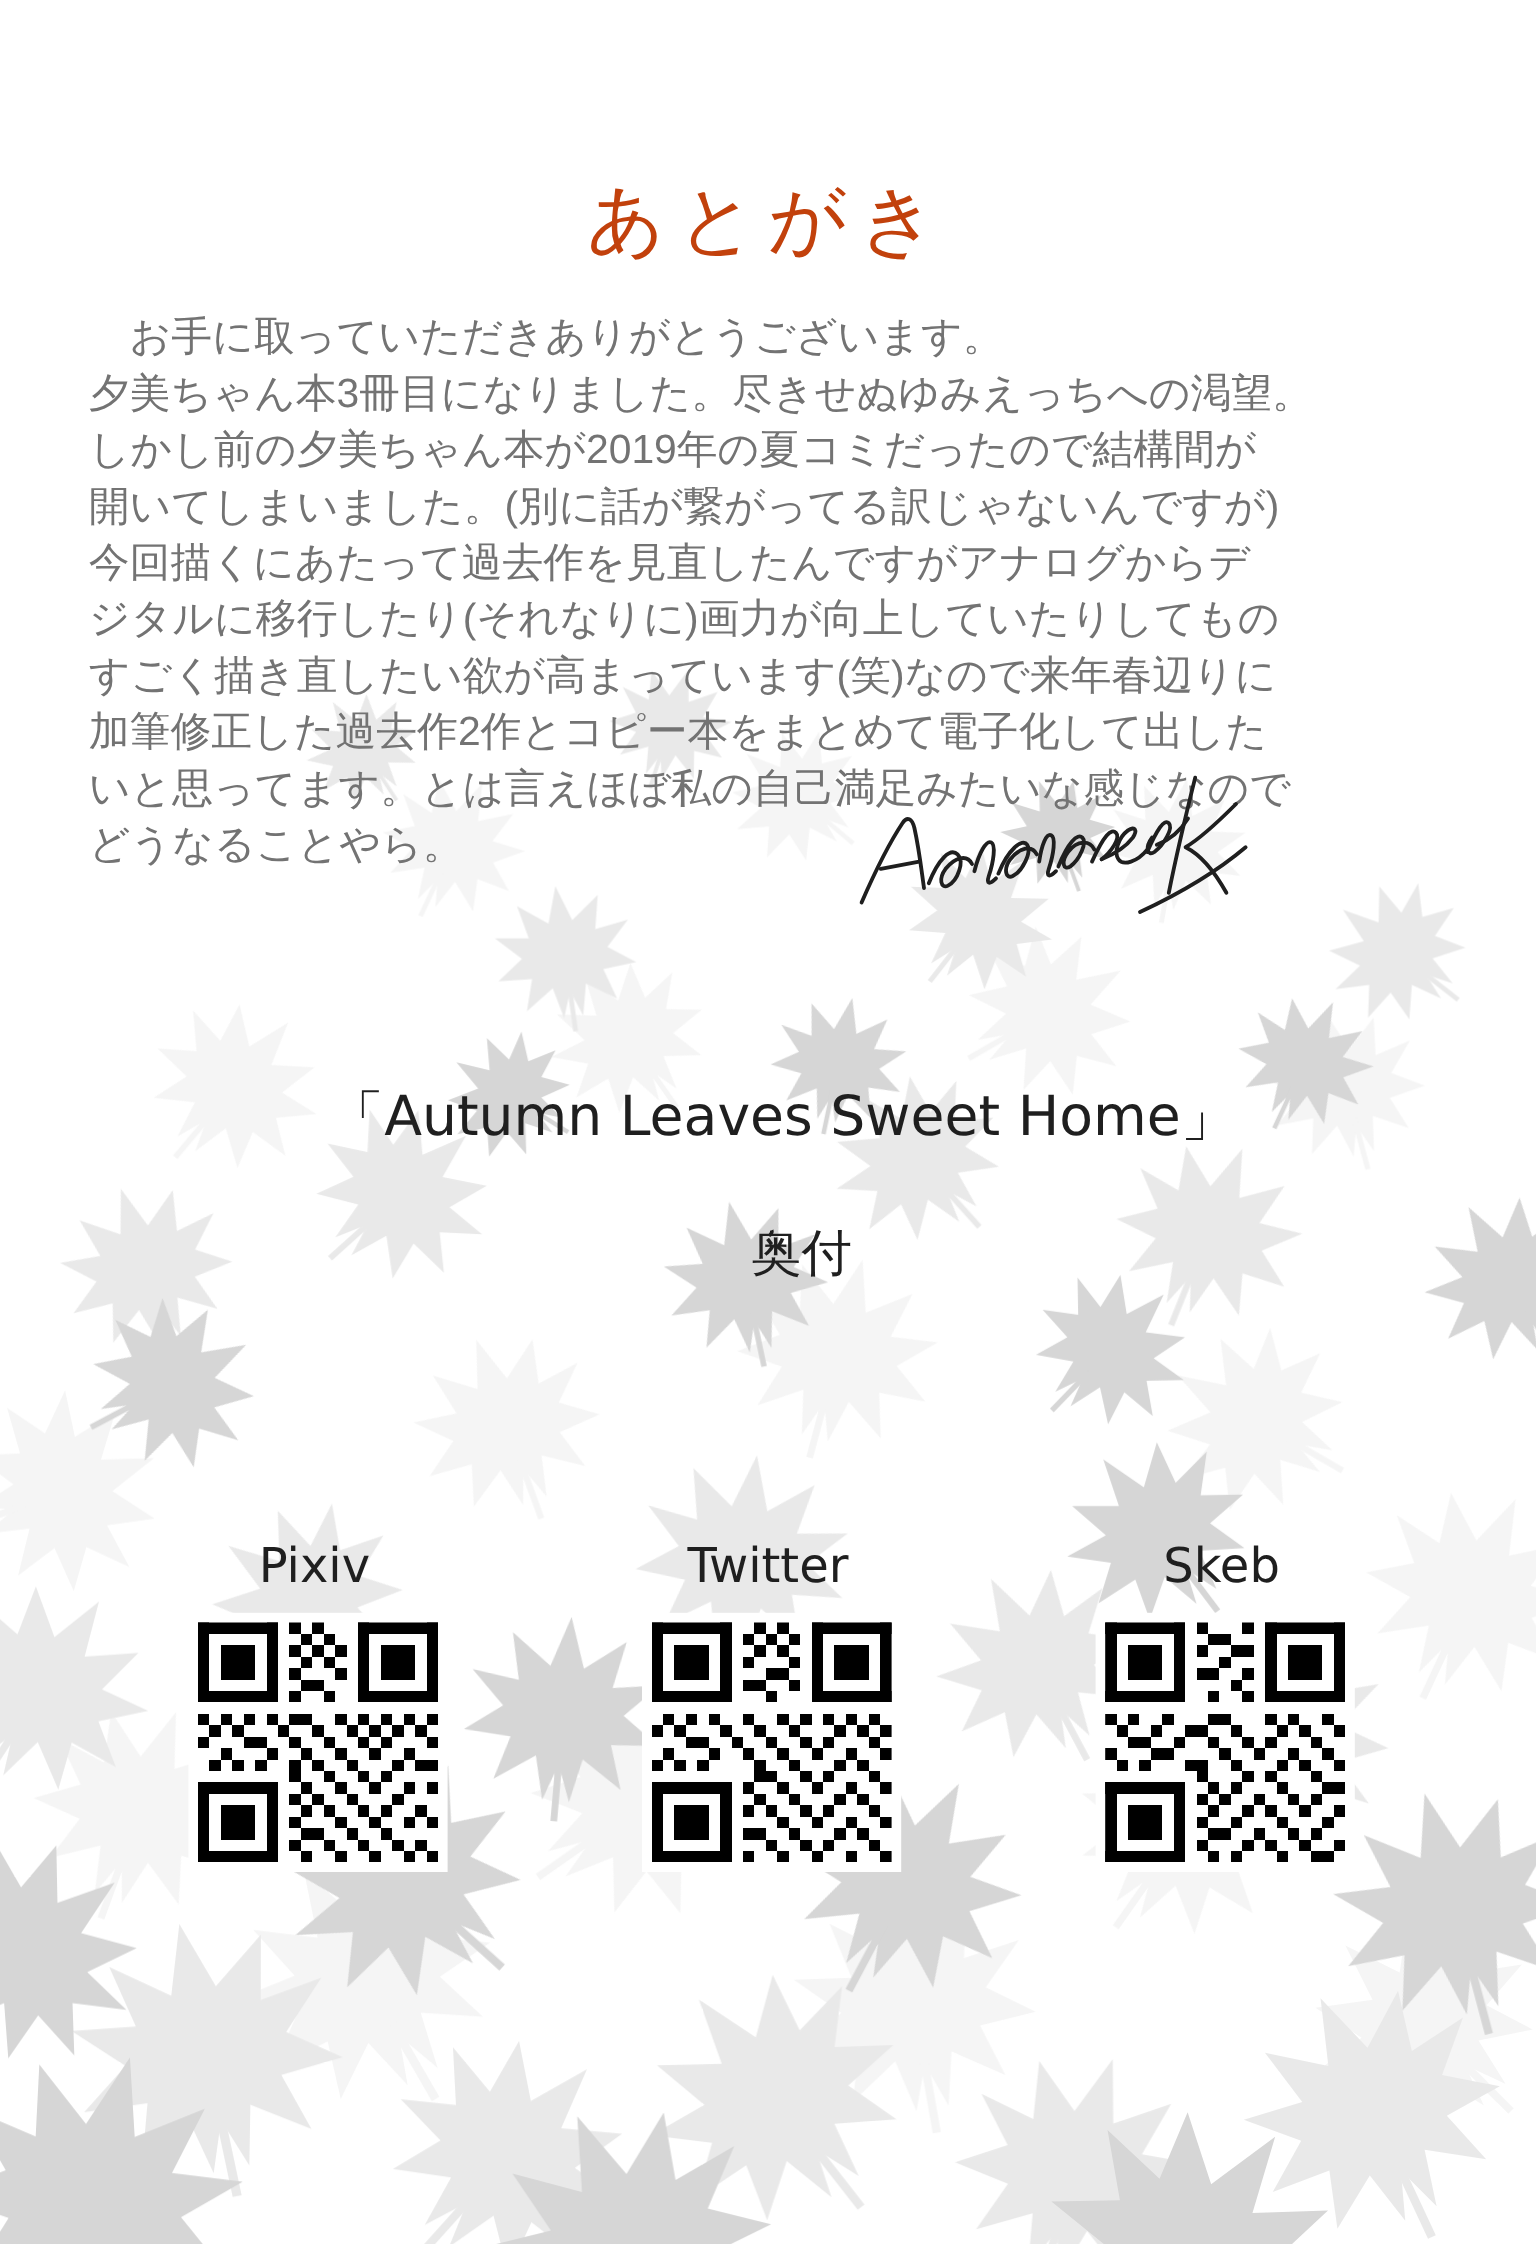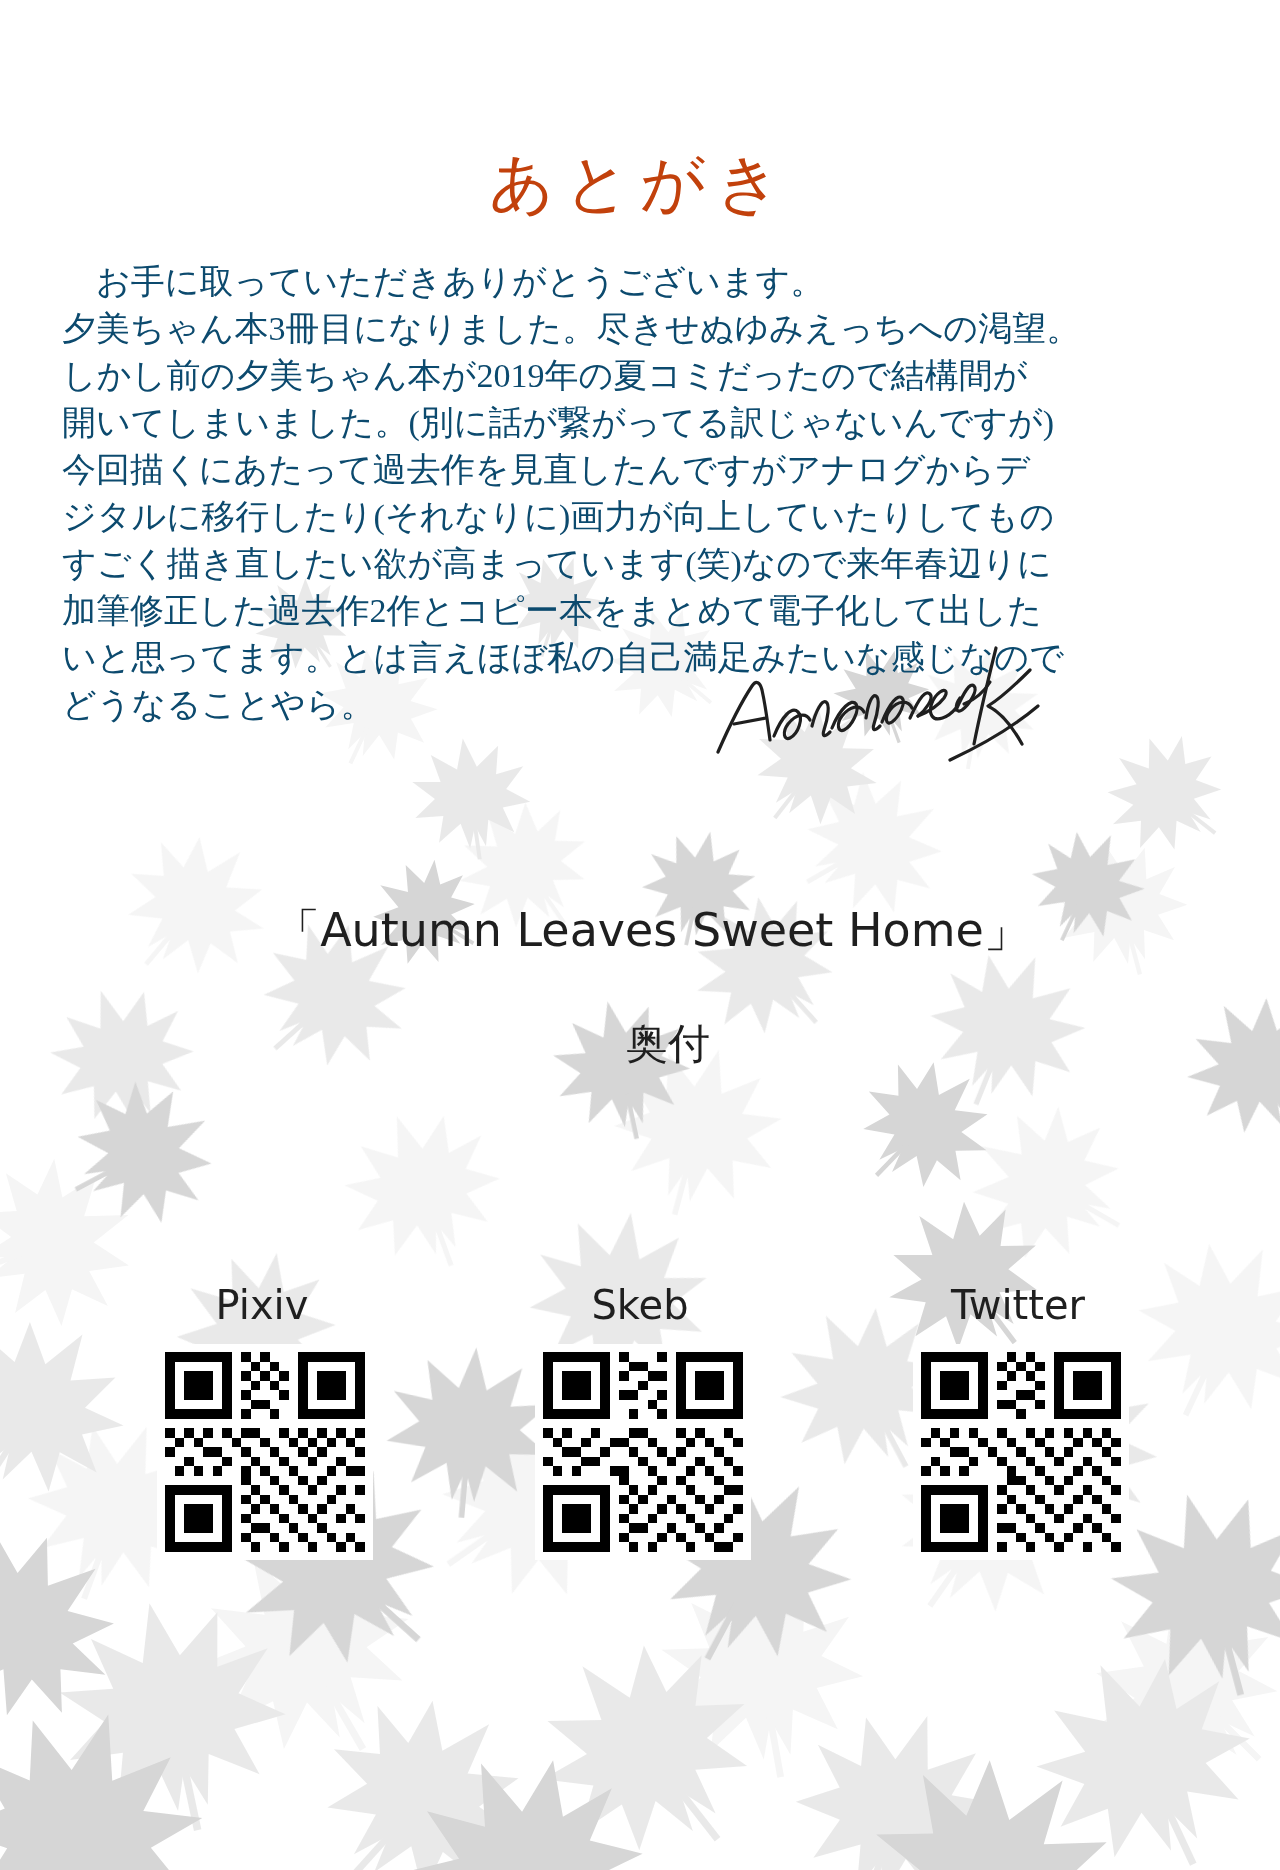--- a/index.html
+++ b/index.html
@@ -44,26 +44,26 @@
     font-size: 64px;
     letter-spacing: 10px;
     color: #c2410c;
     font-family: "DejaVu Sans", sans-serif;
     font-weight: 400;
   }
 
   .afterword-body {
     position: absolute;
     top: 258px;
-    left: 62px;
+    left: 74px;
     width: 1160px;
     font-size: 34px;
     line-height: 47px;
-    color: #0c4a6e;
-    font-family: Liberation Serif, serif;
+    color: #737373;
+    font-family: Liberation Sans, sans-serif;
     white-space: pre-wrap;
     letter-spacing: 0px;
   }
 
   .signature {
     position: absolute;
     left: 712px;
     top: 640px;
     width: 330px;
     height: 150px;
@@ -367,20 +367,136 @@
               <rect x="12" y="20" width="1" height="1"></rect>
               <rect x="15" y="20" width="1" height="1"></rect>
             <rect x="18" y="20" width="1" height="1"></rect>
               <rect x="20" y="20" width="1" height="1"></rect>
           </g>
         </svg>
       </div>
     </div>
 
     <div class="link-col">
+      <div class="link-label">Twitter</div>
+      <div class="qr">
+        <svg width="200" height="200" viewBox="0 0 21 21" shape-rendering="crispEdges">
+          <rect width="21" height="21" fill="#fff"></rect>
+          <g fill="#000">
+            <rect x="0" y="0" width="7" height="1"></rect>
+              <rect x="0" y="6" width="7" height="1"></rect>
+            <rect x="0" y="0" width="1" height="7"></rect>
+              <rect x="6" y="0" width="1" height="7"></rect>
+            <rect x="2" y="2" width="3" height="3"></rect>
+            <rect x="14" y="0" width="7" height="1"></rect>
+              <rect x="14" y="6" width="7" height="1"></rect>
+            <rect x="14" y="0" width="1" height="7"></rect>
+              <rect x="20" y="0" width="1" height="7"></rect>
+            <rect x="16" y="2" width="3" height="3"></rect>
+            <rect x="0" y="14" width="7" height="1"></rect>
+              <rect x="0" y="20" width="7" height="1"></rect>
+            <rect x="0" y="14" width="1" height="7"></rect>
+              <rect x="6" y="14" width="1" height="7"></rect>
+            <rect x="2" y="16" width="3" height="3"></rect>
+            <rect x="9" y="0" width="1" height="1"></rect>
+              <rect x="11" y="0" width="1" height="1"></rect>
+            <rect x="8" y="1" width="1" height="1"></rect>
+              <rect x="10" y="1" width="1" height="1"></rect>
+              <rect x="12" y="1" width="1" height="1"></rect>
+            <rect x="9" y="2" width="1" height="1"></rect>
+              <rect x="11" y="2" width="1" height="1"></rect>
+            <rect x="8" y="3" width="1" height="1"></rect>
+              <rect x="12" y="3" width="1" height="1"></rect>
+            <rect x="10" y="4" width="1" height="1"></rect>
+              <rect x="11" y="4" width="1" height="1"></rect>
+            <rect x="8" y="5" width="1" height="1"></rect>
+              <rect x="9" y="5" width="1" height="1"></rect>
+              <rect x="12" y="5" width="1" height="1"></rect>
+            <rect x="10" y="6" width="1" height="1"></rect>
+            <rect x="1" y="8" width="1" height="1"></rect>
+              <rect x="3" y="8" width="1" height="1"></rect>
+              <rect x="5" y="8" width="1" height="1"></rect>
+            <rect x="8" y="8" width="1" height="1"></rect>
+              <rect x="11" y="8" width="1" height="1"></rect>
+              <rect x="13" y="8" width="1" height="1"></rect>
+            <rect x="15" y="8" width="1" height="1"></rect>
+              <rect x="17" y="8" width="1" height="1"></rect>
+              <rect x="19" y="8" width="1" height="1"></rect>
+            <rect x="0" y="9" width="1" height="1"></rect>
+              <rect x="2" y="9" width="1" height="1"></rect>
+              <rect x="6" y="9" width="1" height="1"></rect>
+            <rect x="9" y="9" width="1" height="1"></rect>
+              <rect x="12" y="9" width="1" height="1"></rect>
+              <rect x="16" y="9" width="1" height="1"></rect>
+            <rect x="18" y="9" width="1" height="1"></rect>
+              <rect x="20" y="9" width="1" height="1"></rect>
+            <rect x="3" y="10" width="1" height="1"></rect>
+              <rect x="4" y="10" width="1" height="1"></rect>
+              <rect x="7" y="10" width="1" height="1"></rect>
+            <rect x="10" y="10" width="1" height="1"></rect>
+              <rect x="13" y="10" width="1" height="1"></rect>
+              <rect x="15" y="10" width="1" height="1"></rect>
+            <rect x="19" y="10" width="1" height="1"></rect>
+            <rect x="1" y="11" width="1" height="1"></rect>
+              <rect x="5" y="11" width="1" height="1"></rect>
+              <rect x="8" y="11" width="1" height="1"></rect>
+            <rect x="11" y="11" width="1" height="1"></rect>
+              <rect x="14" y="11" width="1" height="1"></rect>
+              <rect x="17" y="11" width="1" height="1"></rect>
+            <rect x="20" y="11" width="1" height="1"></rect>
+            <rect x="0" y="12" width="1" height="1"></rect>
+              <rect x="2" y="12" width="1" height="1"></rect>
+              <rect x="4" y="12" width="1" height="1"></rect>
+            <rect x="9" y="12" width="1" height="1"></rect>
+              <rect x="12" y="12" width="1" height="1"></rect>
+              <rect x="16" y="12" width="1" height="1"></rect>
+            <rect x="18" y="12" width="1" height="1"></rect>
+            <rect x="9" y="13" width="1" height="1"></rect>
+              <rect x="10" y="13" width="1" height="1"></rect>
+              <rect x="13" y="13" width="1" height="1"></rect>
+            <rect x="15" y="13" width="1" height="1"></rect>
+              <rect x="19" y="13" width="1" height="1"></rect>
+            <rect x="8" y="14" width="1" height="1"></rect>
+              <rect x="11" y="14" width="1" height="1"></rect>
+              <rect x="14" y="14" width="1" height="1"></rect>
+            <rect x="17" y="14" width="1" height="1"></rect>
+              <rect x="20" y="14" width="1" height="1"></rect>
+            <rect x="9" y="15" width="1" height="1"></rect>
+              <rect x="12" y="15" width="1" height="1"></rect>
+              <rect x="16" y="15" width="1" height="1"></rect>
+            <rect x="18" y="15" width="1" height="1"></rect>
+            <rect x="8" y="16" width="1" height="1"></rect>
+              <rect x="10" y="16" width="1" height="1"></rect>
+              <rect x="13" y="16" width="1" height="1"></rect>
+            <rect x="15" y="16" width="1" height="1"></rect>
+              <rect x="19" y="16" width="1" height="1"></rect>
+            <rect x="11" y="17" width="1" height="1"></rect>
+              <rect x="14" y="17" width="1" height="1"></rect>
+              <rect x="17" y="17" width="1" height="1"></rect>
+            <rect x="20" y="17" width="1" height="1"></rect>
+            <rect x="8" y="18" width="1" height="1"></rect>
+              <rect x="9" y="18" width="1" height="1"></rect>
+              <rect x="12" y="18" width="1" height="1"></rect>
+            <rect x="16" y="18" width="1" height="1"></rect>
+              <rect x="18" y="18" width="1" height="1"></rect>
+            <rect x="10" y="19" width="1" height="1"></rect>
+              <rect x="13" y="19" width="1" height="1"></rect>
+              <rect x="15" y="19" width="1" height="1"></rect>
+            <rect x="19" y="19" width="1" height="1"></rect>
+            <rect x="8" y="20" width="1" height="1"></rect>
+              <rect x="11" y="20" width="1" height="1"></rect>
+              <rect x="14" y="20" width="1" height="1"></rect>
+            <rect x="17" y="20" width="1" height="1"></rect>
+              <rect x="20" y="20" width="1" height="1"></rect>
+          </g>
+        </svg>
+      </div>
+    </div>
+
+    <div class="link-col">
       <div class="link-label">Skeb</div>
       <div class="qr">
         <svg width="200" height="200" viewBox="0 0 21 21" shape-rendering="crispEdges">
           <rect width="21" height="21" fill="#fff"></rect>
           <g fill="#000">
             <rect x="0" y="0" width="7" height="1"></rect>
               <rect x="0" y="6" width="7" height="1"></rect>
             <rect x="0" y="0" width="1" height="7"></rect>
               <rect x="6" y="0" width="1" height="7"></rect>
             <rect x="2" y="2" width="3" height="3"></rect>
@@ -482,130 +598,14 @@
             <rect x="9" y="20" width="1" height="1"></rect>
               <rect x="11" y="20" width="1" height="1"></rect>
               <rect x="15" y="20" width="1" height="1"></rect>
             <rect x="18" y="20" width="1" height="1"></rect>
               <rect x="19" y="20" width="1" height="1"></rect>
           </g>
         </svg>
       </div>
     </div>
 
-    <div class="link-col">
-      <div class="link-label">Twitter</div>
-      <div class="qr">
-        <svg width="200" height="200" viewBox="0 0 21 21" shape-rendering="crispEdges">
-          <rect width="21" height="21" fill="#fff"></rect>
-          <g fill="#000">
-            <rect x="0" y="0" width="7" height="1"></rect>
-              <rect x="0" y="6" width="7" height="1"></rect>
-            <rect x="0" y="0" width="1" height="7"></rect>
-              <rect x="6" y="0" width="1" height="7"></rect>
-            <rect x="2" y="2" width="3" height="3"></rect>
-            <rect x="14" y="0" width="7" height="1"></rect>
-              <rect x="14" y="6" width="7" height="1"></rect>
-            <rect x="14" y="0" width="1" height="7"></rect>
-              <rect x="20" y="0" width="1" height="7"></rect>
-            <rect x="16" y="2" width="3" height="3"></rect>
-            <rect x="0" y="14" width="7" height="1"></rect>
-              <rect x="0" y="20" width="7" height="1"></rect>
-            <rect x="0" y="14" width="1" height="7"></rect>
-              <rect x="6" y="14" width="1" height="7"></rect>
-            <rect x="2" y="16" width="3" height="3"></rect>
-            <rect x="9" y="0" width="1" height="1"></rect>
-              <rect x="11" y="0" width="1" height="1"></rect>
-            <rect x="8" y="1" width="1" height="1"></rect>
-              <rect x="10" y="1" width="1" height="1"></rect>
-              <rect x="12" y="1" width="1" height="1"></rect>
-            <rect x="9" y="2" width="1" height="1"></rect>
-              <rect x="11" y="2" width="1" height="1"></rect>
-            <rect x="8" y="3" width="1" height="1"></rect>
-              <rect x="12" y="3" width="1" height="1"></rect>
-            <rect x="10" y="4" width="1" height="1"></rect>
-              <rect x="11" y="4" width="1" height="1"></rect>
-            <rect x="8" y="5" width="1" height="1"></rect>
-              <rect x="9" y="5" width="1" height="1"></rect>
-              <rect x="12" y="5" width="1" height="1"></rect>
-            <rect x="10" y="6" width="1" height="1"></rect>
-            <rect x="1" y="8" width="1" height="1"></rect>
-              <rect x="3" y="8" width="1" height="1"></rect>
-              <rect x="5" y="8" width="1" height="1"></rect>
-            <rect x="8" y="8" width="1" height="1"></rect>
-              <rect x="11" y="8" width="1" height="1"></rect>
-              <rect x="13" y="8" width="1" height="1"></rect>
-            <rect x="15" y="8" width="1" height="1"></rect>
-              <rect x="17" y="8" width="1" height="1"></rect>
-              <rect x="19" y="8" width="1" height="1"></rect>
-            <rect x="0" y="9" width="1" height="1"></rect>
-              <rect x="2" y="9" width="1" height="1"></rect>
-              <rect x="6" y="9" width="1" height="1"></rect>
-            <rect x="9" y="9" width="1" height="1"></rect>
-              <rect x="12" y="9" width="1" height="1"></rect>
-              <rect x="16" y="9" width="1" height="1"></rect>
-            <rect x="18" y="9" width="1" height="1"></rect>
-              <rect x="20" y="9" width="1" height="1"></rect>
-            <rect x="3" y="10" width="1" height="1"></rect>
-              <rect x="4" y="10" width="1" height="1"></rect>
-              <rect x="7" y="10" width="1" height="1"></rect>
-            <rect x="10" y="10" width="1" height="1"></rect>
-              <rect x="13" y="10" width="1" height="1"></rect>
-              <rect x="15" y="10" width="1" height="1"></rect>
-            <rect x="19" y="10" width="1" height="1"></rect>
-            <rect x="1" y="11" width="1" height="1"></rect>
-              <rect x="5" y="11" width="1" height="1"></rect>
-              <rect x="8" y="11" width="1" height="1"></rect>
-            <rect x="11" y="11" width="1" height="1"></rect>
-              <rect x="14" y="11" width="1" height="1"></rect>
-              <rect x="17" y="11" width="1" height="1"></rect>
-            <rect x="20" y="11" width="1" height="1"></rect>
-            <rect x="0" y="12" width="1" height="1"></rect>
-              <rect x="2" y="12" width="1" height="1"></rect>
-              <rect x="4" y="12" width="1" height="1"></rect>
-            <rect x="9" y="12" width="1" height="1"></rect>
-              <rect x="12" y="12" width="1" height="1"></rect>
-              <rect x="16" y="12" width="1" height="1"></rect>
-            <rect x="18" y="12" width="1" height="1"></rect>
-            <rect x="9" y="13" width="1" height="1"></rect>
-              <rect x="10" y="13" width="1" height="1"></rect>
-              <rect x="13" y="13" width="1" height="1"></rect>
-            <rect x="15" y="13" width="1" height="1"></rect>
-              <rect x="19" y="13" width="1" height="1"></rect>
-            <rect x="8" y="14" width="1" height="1"></rect>
-              <rect x="11" y="14" width="1" height="1"></rect>
-              <rect x="14" y="14" width="1" height="1"></rect>
-            <rect x="17" y="14" width="1" height="1"></rect>
-              <rect x="20" y="14" width="1" height="1"></rect>
-            <rect x="9" y="15" width="1" height="1"></rect>
-              <rect x="12" y="15" width="1" height="1"></rect>
-              <rect x="16" y="15" width="1" height="1"></rect>
-            <rect x="18" y="15" width="1" height="1"></rect>
-            <rect x="8" y="16" width="1" height="1"></rect>
-              <rect x="10" y="16" width="1" height="1"></rect>
-              <rect x="13" y="16" width="1" height="1"></rect>
-            <rect x="15" y="16" width="1" height="1"></rect>
-              <rect x="19" y="16" width="1" height="1"></rect>
-            <rect x="11" y="17" width="1" height="1"></rect>
-              <rect x="14" y="17" width="1" height="1"></rect>
-              <rect x="17" y="17" width="1" height="1"></rect>
-            <rect x="20" y="17" width="1" height="1"></rect>
-            <rect x="8" y="18" width="1" height="1"></rect>
-              <rect x="9" y="18" width="1" height="1"></rect>
-              <rect x="12" y="18" width="1" height="1"></rect>
-            <rect x="16" y="18" width="1" height="1"></rect>
-              <rect x="18" y="18" width="1" height="1"></rect>
-            <rect x="10" y="19" width="1" height="1"></rect>
-              <rect x="13" y="19" width="1" height="1"></rect>
-              <rect x="15" y="19" width="1" height="1"></rect>
-            <rect x="19" y="19" width="1" height="1"></rect>
-            <rect x="8" y="20" width="1" height="1"></rect>
-              <rect x="11" y="20" width="1" height="1"></rect>
-              <rect x="14" y="20" width="1" height="1"></rect>
-            <rect x="17" y="20" width="1" height="1"></rect>
-              <rect x="20" y="20" width="1" height="1"></rect>
-          </g>
-        </svg>
-      </div>
-    </div>
-
   </div>
 </div>
 
 </body></html>

